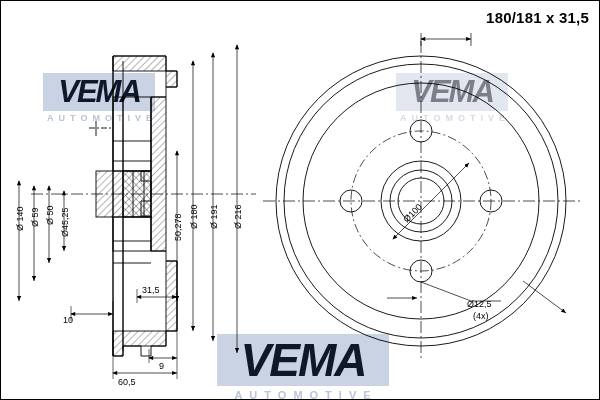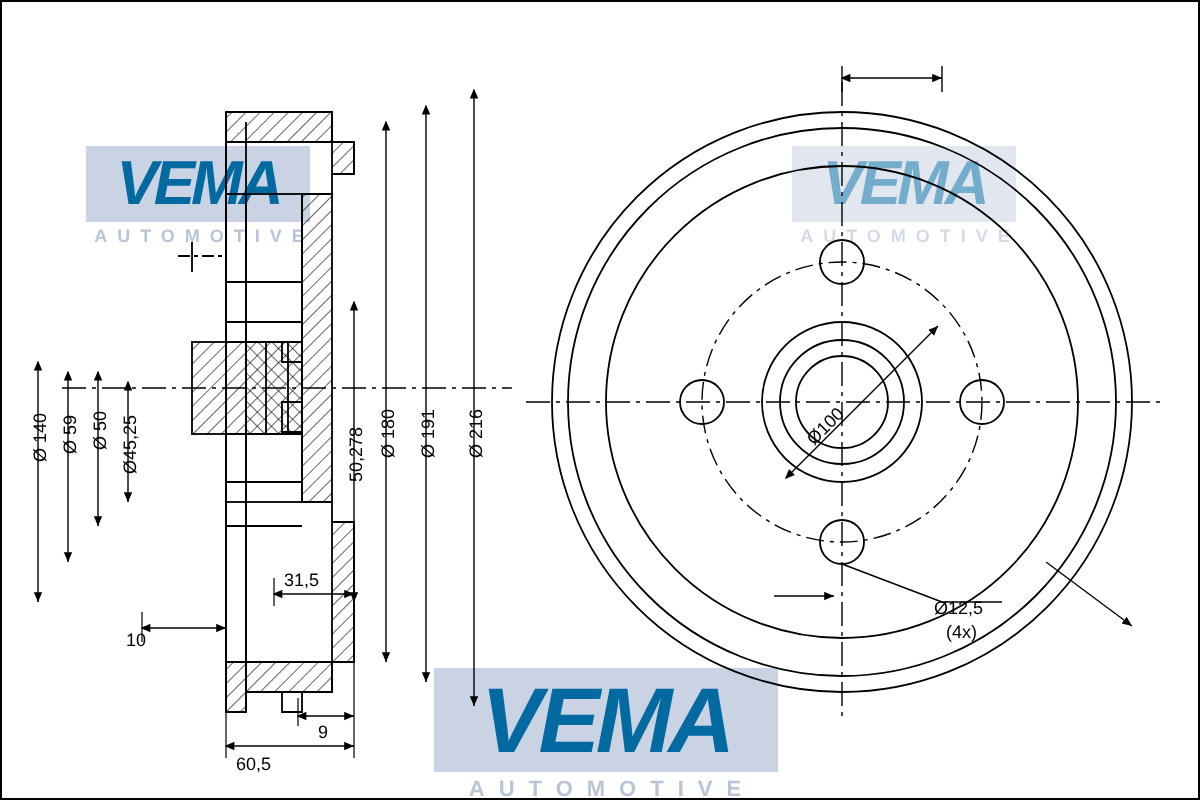--- a/index.html
+++ b/index.html
@@ -26,38 +26,39 @@
     white-space:nowrap;
   }
   .wm{
     position:absolute;
     pointer-events:none;
     user-select:none;
   }
   .wm-logo{
     font-weight:bold;
     font-style:italic;
-    color:#0369a1;
+    color:#0f172a;
     background:#c9d3e3;
     letter-spacing:-2px;
   }
   .wm-sub{
     color:#b9c4d6;
     letter-spacing:5px;
     font-size:9px;
     font-weight:bold;
   }
   svg{position:absolute;left:0;top:0;}
   .lbl{font-family:"Liberation Sans",sans-serif;font-size:9px;fill:#000;}
 </style>
 </head>
 <body>
 
 <div id="sheet">
 
+  <div id="title">180/181 x 31,5</div>
 
   <div class="wm wm-logo" style="left:42px;top:72px;width:112px;height:38px;font-size:31px;line-height:38px;text-align:center;">VEMA</div>
   <div class="wm wm-sub" style="left:42px;top:112px;width:118px;text-align:center;">AUTOMOTIVE</div>
 
   <div class="wm wm-logo" style="left:395px;top:72px;width:112px;height:38px;font-size:31px;line-height:38px;text-align:center;opacity:0.55;">VEMA</div>
   <div class="wm wm-sub" style="left:395px;top:112px;width:118px;text-align:center;opacity:0.6;">AUTOMOTIVE</div>
 
   <div class="wm wm-logo" style="left:216px;top:333px;width:172px;height:52px;font-size:46px;line-height:52px;text-align:center;">VEMA</div>
   <div class="wm wm-sub" style="left:216px;top:388px;width:178px;text-align:center;font-size:11px;letter-spacing:7px;">AUTOMOTIVE</div>
 

